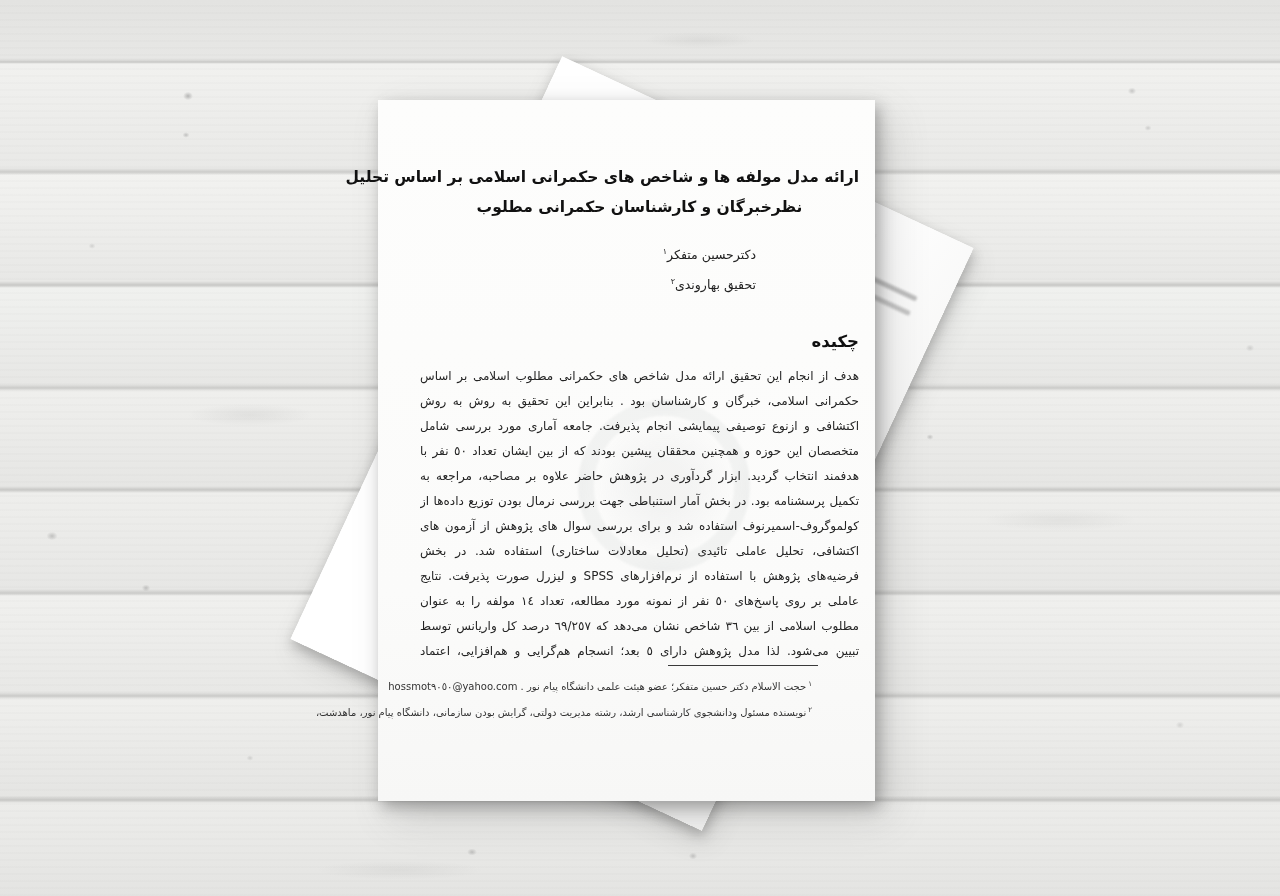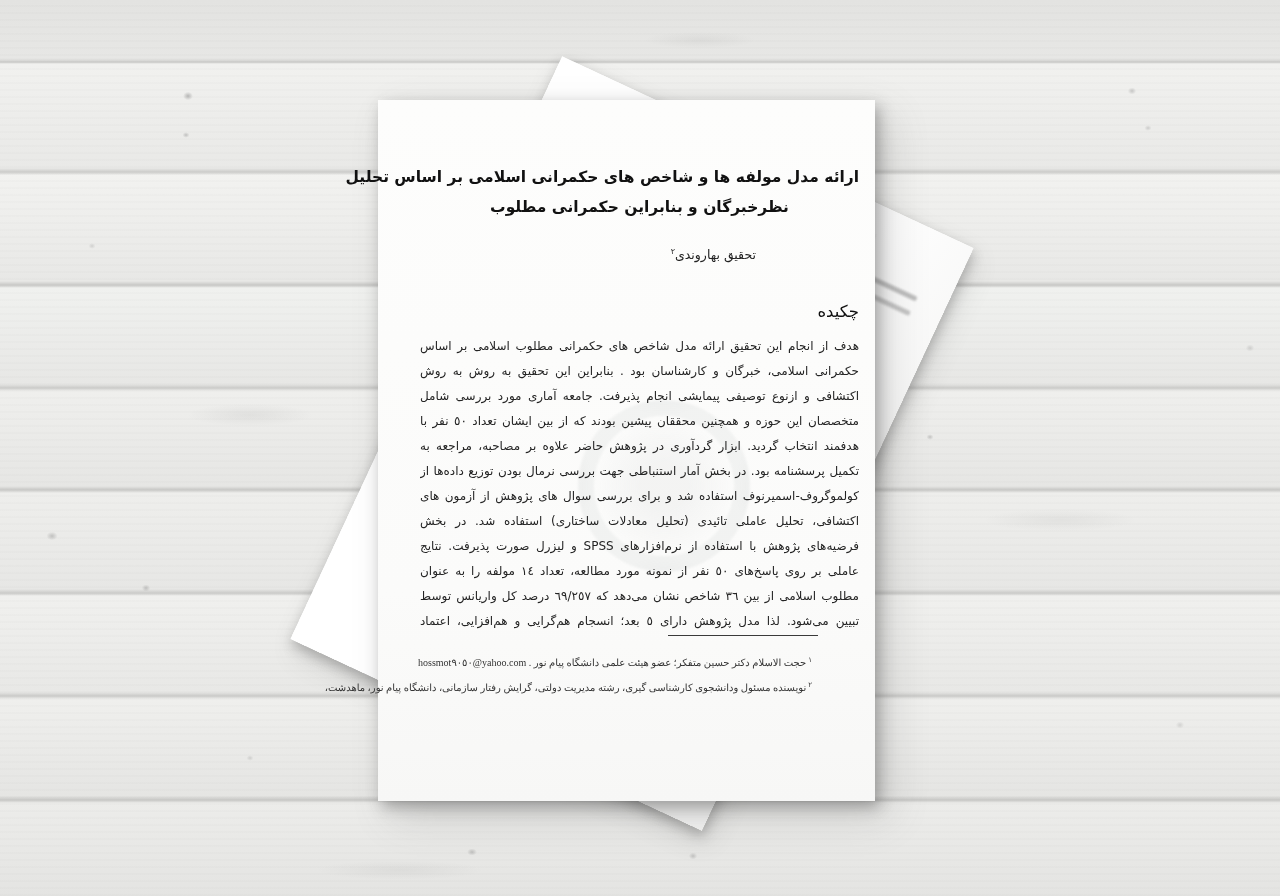--- a/index.html
+++ b/index.html
@@ -54,52 +54,53 @@
     padding:62px 16px 12px 42px;direction:rtl;color:#1c1c1c;}
   .watermark{position:absolute;left:200px;top:300px;width:140px;height:140px;
     border-radius:50%;border:16px solid rgba(175,178,182,.12);
     background:radial-gradient(circle, rgba(175,178,182,.10) 25%, rgba(175,178,182,.04) 55%, transparent 72%);
     filter:blur(1.2px);pointer-events:none;}
   .title-line{text-align:center;font-weight:bold;font-size:15.5px;line-height:30px;
     white-space:nowrap;color:#111;}
   .authors{margin-top:16px;padding-left:0;padding-right:103px;}
   .author-line{text-align:right;font-size:12.5px;line-height:27px;white-space:nowrap;color:#222;}
   .author-line sup{font-size:8px;}
-  .abs-heading{margin-top:33px;font-weight:normal;font-size:16.5px;line-height:22px;
+  .abs-heading{margin-top:33px;font-weight:bold;font-size:16.5px;line-height:22px;
     text-align:right;color:#0f0f0f;}
   .abstract{margin-top:11px;}
   .jline{font-size:12px;line-height:25px;height:25px;overflow:hidden;
     text-align:justify;text-align-last:justify;word-spacing:.5px;color:#242424;}
   .jline-last{text-align-last:right;}
   .fn-rule{margin-top:1px;margin-right:41px;width:150px;height:0;
     border-top:1.5px solid #3a3a3a;}
-  .footnotes{margin-top:13px;padding-right:47px;color:#333;font-family:Liberation Serif, serif;}
+  .footnotes{margin-top:7px;padding-right:47px;color:#333;}
   .fn-line{font-size:10px;line-height:23px;white-space:nowrap;text-align:right;}
   .fn-line sup{font-size:7px;margin-left:2px;}
   .fn-email{direction:ltr;unicode-bidi:isolate;}
 </style>
 </head>
 <body>
 
 <div class="scene">
 
   <div class="sheet-back">
     <div class="smudge dot"></div>
     <div class="smudge l1"></div>
     <div class="smudge l2"></div>
   </div>
 
   <div class="sheet-main">
     <div class="watermark"></div>
     <div class="content">
 
       <div class="title-line">ارائه مدل  مولفه ها و شاخص های حکمرانی اسلامی  بر اساس تحلیل</div>
-      <div class="title-line">نظرخبرگان و بنابراین حکمرانی مطلوب</div>
+      <div class="title-line">نظرخبرگان و کارشناسان حکمرانی مطلوب</div>
 
       <div class="authors">
+        <div class="author-line"><span>دکترحسین متفکر</span><sup>١</sup></div>
         <div class="author-line"><span>تحقیق بهاروندی</span><sup>٢</sup></div>
       </div>
 
       <div class="abs-heading">چکیده</div>
 
       <div class="abstract">
         <div class="jline">هدف از انجام این تحقیق ارائه مدل شاخص های حکمرانی مطلوب اسلامی  بر اساس نظریه های</div>
         <div class="jline">حکمرانی اسلامی، خبرگان و کارشناسان بود . بنابراین این تحقیق به روش به روش آمیخته با طرح</div>
         <div class="jline">اکتشافی و ازنوع توصیفی پیمایشی انجام پذیرفت. جامعه آماری  مورد بررسی  شامل خبرگان و</div>
         <div class="jline">متخصصان این حوزه و همچنین محققان پیشین بودند که از بین ایشان تعداد ٥٠ نفر با روش نمونه‌گیری</div>
@@ -111,18 +112,18 @@
         <div class="jline">عاملی بر روی پاسخ‌های ٥٠  نفر از نمونه مورد مطالعه، تعداد ١٤ مولفه را به عنوان مولفه‌های حکمرانی</div>
         <div class="jline">مطلوب اسلامی از بین ٣٦  شاخص نشان می‌دهد که ٦٩/٢٥٧ درصد کل واریانس توسط این ١٤ مولفه</div>
         <div class="jline jline-last">تبیین می‌شود. لذا مدل پژوهش دارای ٥  بعد؛ انسجام هم‌گرایی و هم‌افزایی، اعتماد ارکان حکمرانی به</div>
       </div>
 
       <div class="fn-rule"></div>
 
       <div class="footnotes">
         <div class="fn-line"><sup>١</sup><span>حجت الاسلام دکتر حسین متفکر؛ عضو هیئت علمی دانشگاه پیام نور .</span>
             <span class="fn-email">hossmot٩٠٥٠@yahoo.com</span></div>
-        <div class="fn-line"><sup>٢</sup><span>نویسنده مسئول ودانشجوی کارشناسی گیری، رشته مدیریت دولتی، گرایش رفتار سازمانی، دانشگاه پیام نور، ماهدشت،</span></div>
+        <div class="fn-line"><sup>٢</sup><span>نویسنده مسئول ودانشجوی کارشناسی ارشد، رشته مدیریت دولتی، گرایش بودن سازمانی، دانشگاه پیام نور، ماهدشت،</span></div>
       </div>
 
     </div>
   </div>
 </div>
 
 </body></html>

